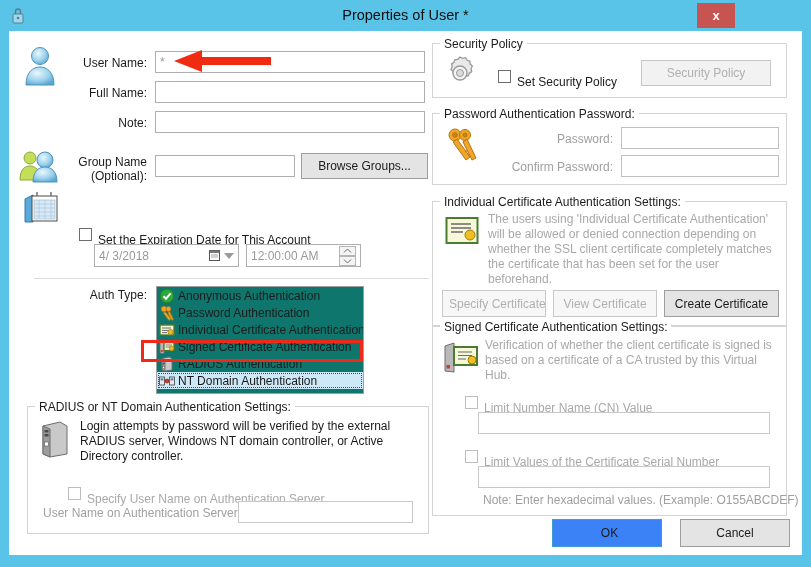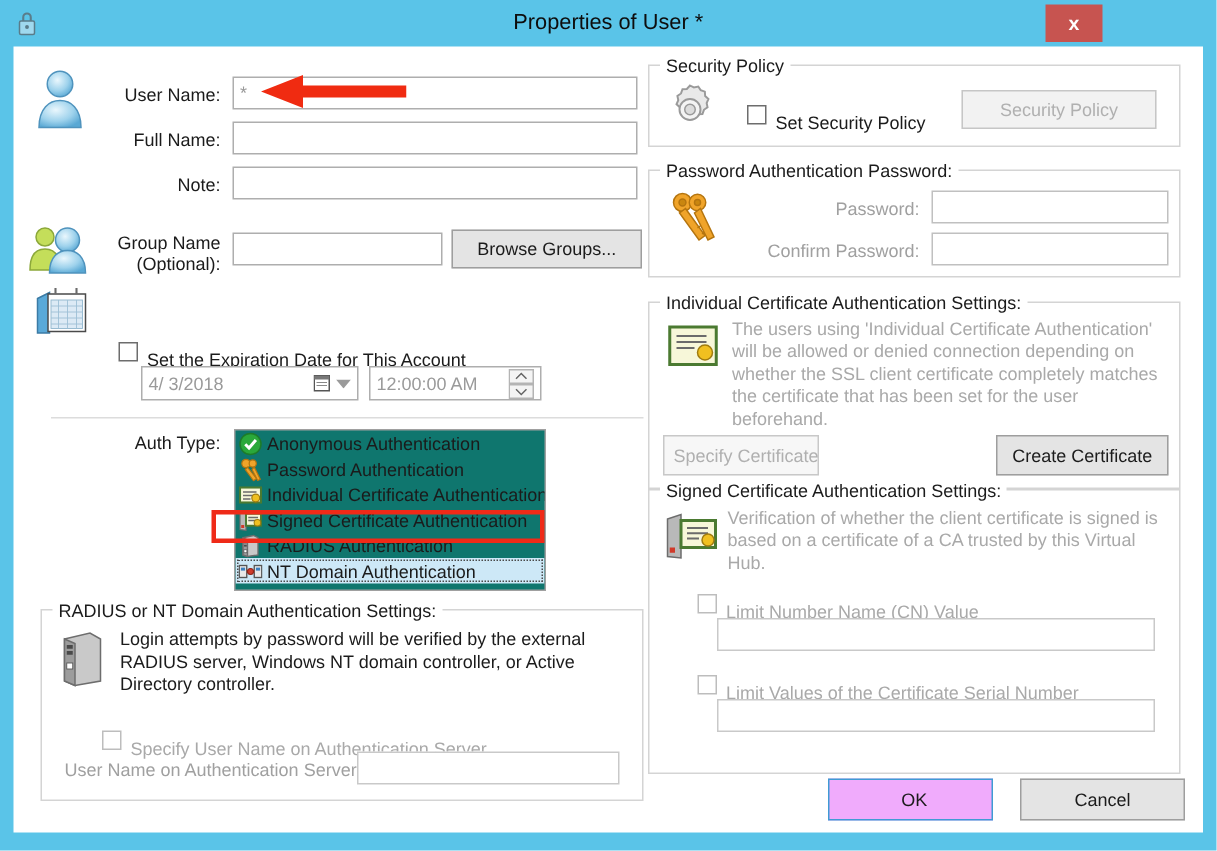--- a/index.html
+++ b/index.html
@@ -86,21 +86,21 @@
     text-align: center;
     white-space: nowrap;
   }
   .btn.disabled {
     background: #f2f2f2;
     border-color: #c6c6c6;
     color: #b0b0b0;
     cursor: default;
   }
   .btn.default {
-    background: #f0abfc;
+    background: #3b82f6;
     border: 1px solid #3f9bd4;
     padding-left: 11px;
   }
   .btn.light {
     background: #f7f7f7;
     border: 1px solid #c8c8c8;
   }
 
   .grp {
     position: absolute;
@@ -400,20 +400,21 @@
 
       <svg style="position:absolute;left:12px;top:14px;width:34px;height:30px" viewBox="0 0 34 30">
         <rect x="1.5" y="2" width="31" height="25" fill="#f7f7d9" stroke="#4b7a31" stroke-width="2"></rect>
         <path d="M6 8 H26 M6 12 H26 M6 16 H18" stroke="#6b6b6b" stroke-width="1.4"></path>
         <circle cx="25" cy="19" r="5" fill="#f0c020" stroke="#a07c10" stroke-width="1"></circle>
       </svg>
 
       <div style="position:absolute;left:55px;top:10px;width:290px;font-size:12px;line-height:15px;color:#a9a9a9">The users using 'Individual Certificate Authentication' will be allowed or denied connection depending on whether the SSL client certificate completely matches the certificate that has been set for the user beforehand.</div>
 
       <button class="btn light disabled" style="left:9px;top:88px;width:104px;height:27px">Specify Certificate</button>
+      <button class="btn light disabled" style="left:120px;top:88px;width:104px;height:27px">View Certificate</button>
       <button class="btn" style="left:231px;top:88px;width:115px;height:27px">Create Certificate</button>
     </div>
 
     <div class="grp" style="left:423px;top:295px;width:355px;height:190px">
       <span class="grp-title">Signed Certificate Authentication Settings:</span>
 
       <svg style="position:absolute;left:10px;top:14px;width:36px;height:34px" viewBox="0 0 36 34">
         <path d="M2 5 L11 2 L11 31 L2 30 Z" fill="#b9b9b9" stroke="#6d6d6d" stroke-width="1"></path>
         <rect x="3.5" y="24" width="3.5" height="3.5" fill="#d03a2a"></rect>
         <rect x="11" y="6" width="23" height="18" fill="#f7f7d9" stroke="#4b7a31" stroke-width="2"></rect>
@@ -428,20 +429,21 @@
         <span class="cb-label dim">Limit Number Name (CN) Value</span>
       </div>
       <input class="tbox" style="left: 45px; top: 85px; width: 292px; height: 22px; border-color: rgb(201, 201, 201);" value="">
 
       <div class="cb-row" style="left:32px;top:116px">
         <span class="cbox dimb"></span>
         <span class="cb-label dim">Limit Values of the Certificate Serial Number</span>
       </div>
       <input class="tbox" style="left: 45px; top: 139px; width: 292px; height: 22px; border-color: rgb(201, 201, 201);" value="">
 
+      <div class="lbl dim" style="left:50px;top:166px">Note: Enter hexadecimal values. (Example: O155ABCDEF)</div>
     </div>
 
     <button class="btn default" style="left:543px;top:488px;width:110px;height:28px">OK</button>
     <button class="btn" style="left:671px;top:488px;width:110px;height:28px">Cancel</button>
 
   </div>
 
   <svg class="anno-arrow" style="left:166px;top:48px;width:105px;height:26px" viewBox="0 0 105 26">
     <path d="M105 9 L36 9 L36 2 L8 13 L36 24 L36 17 L105 17 Z" fill="#f02b11"></path>
   </svg>

